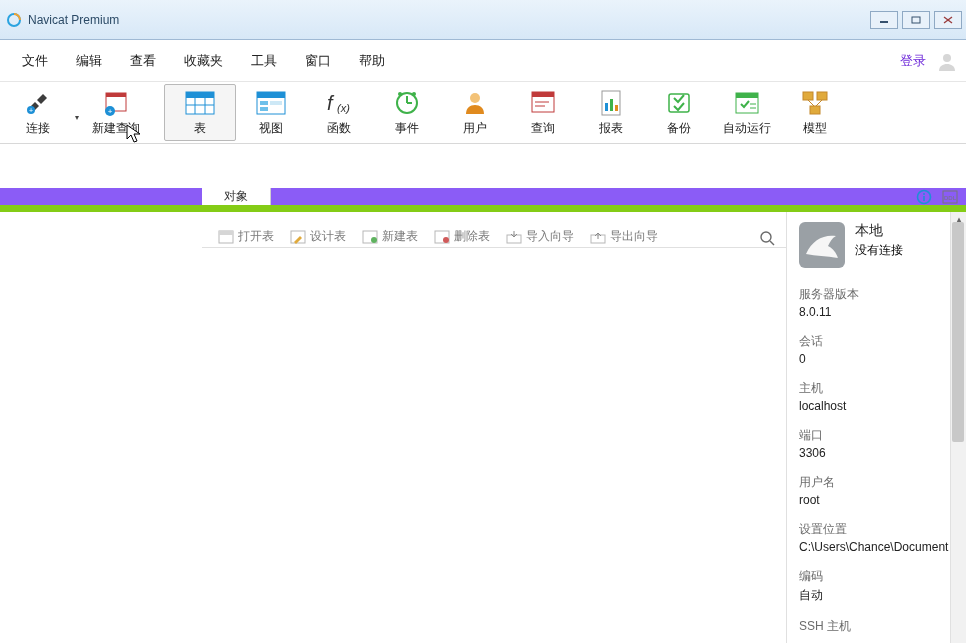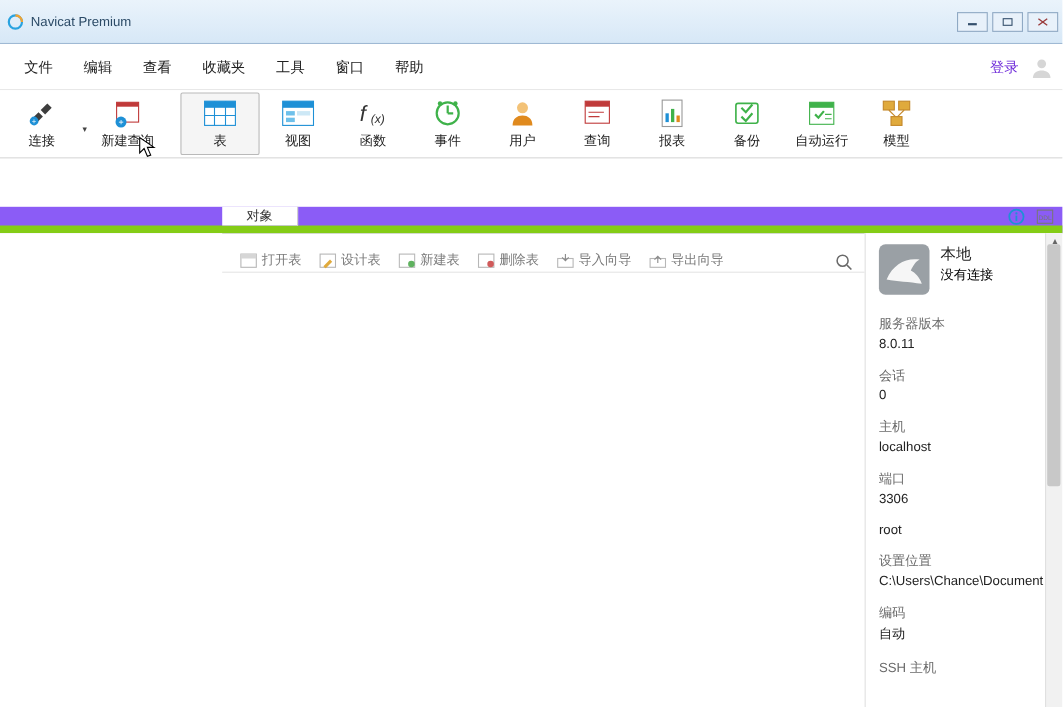--- a/index.html
+++ b/index.html
@@ -368,20 +368,21 @@
       </div>
     <div class="prop">
         <div class="k">主机</div>
         <div class="v">localhost</div>
       </div>
     <div class="prop">
         <div class="k">端口</div>
         <div class="v">3306</div>
       </div>
     <div class="prop">
+        <div class="k">用户名</div>
         <div class="v">root</div>
       </div>
     <div class="prop">
         <div class="k">设置位置</div>
         <div class="v">C:\Users\Chance\Document</div>
       </div>
     <div class="prop">
         <div class="k">编码</div>
         <div class="v">自动</div>
       </div>

